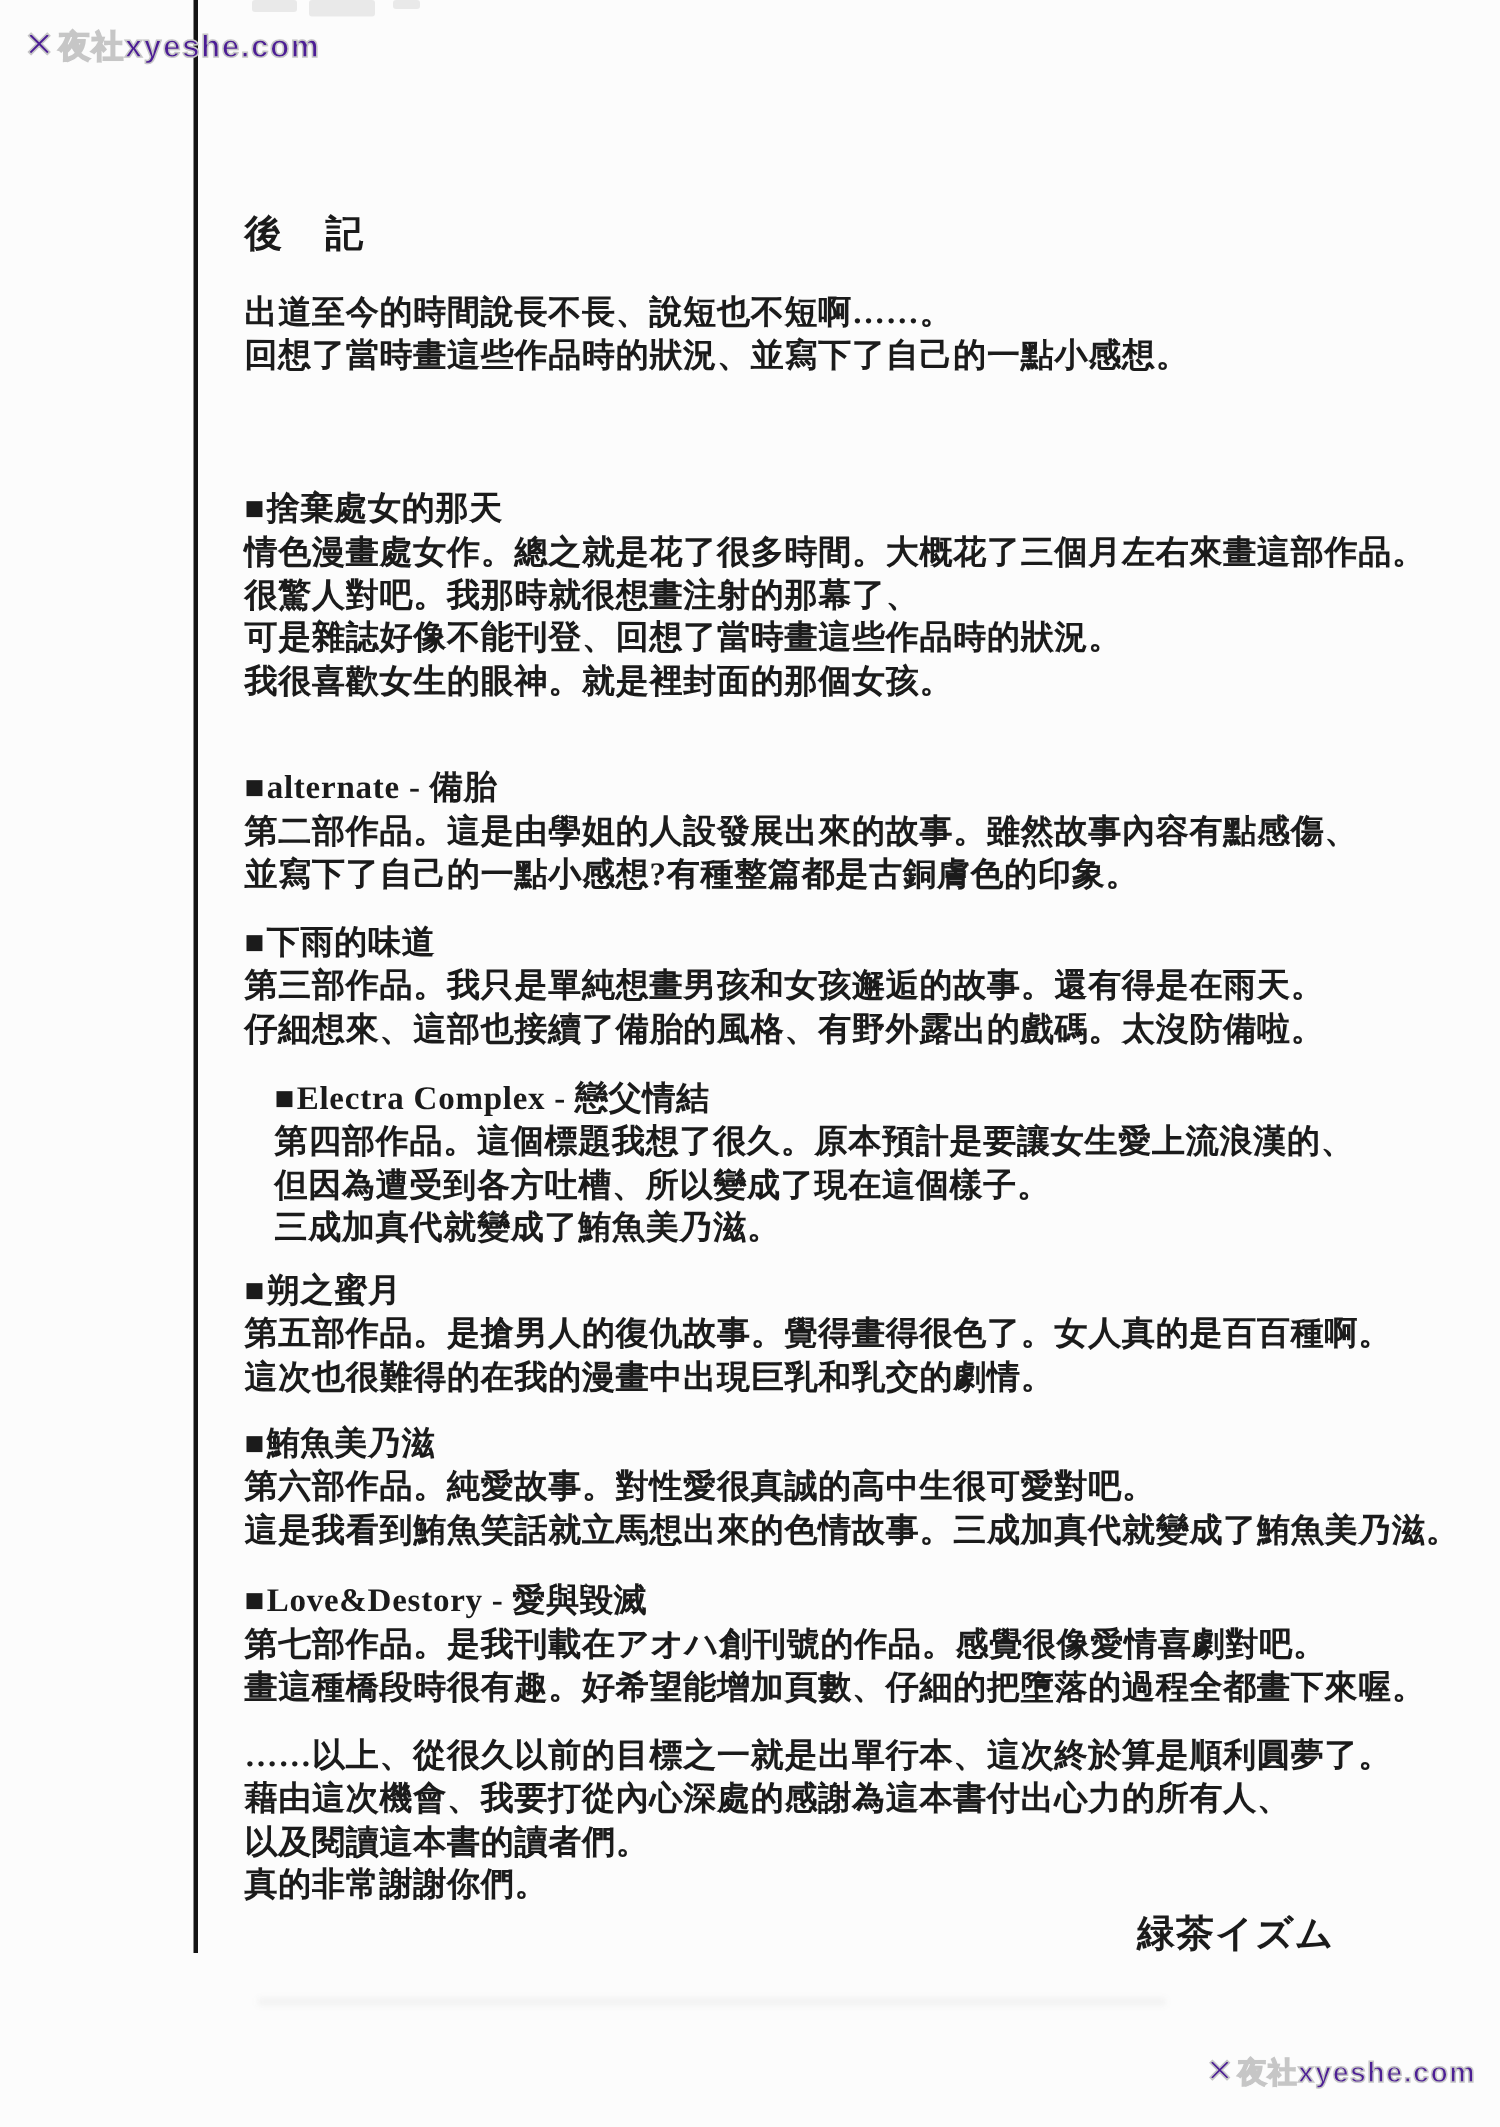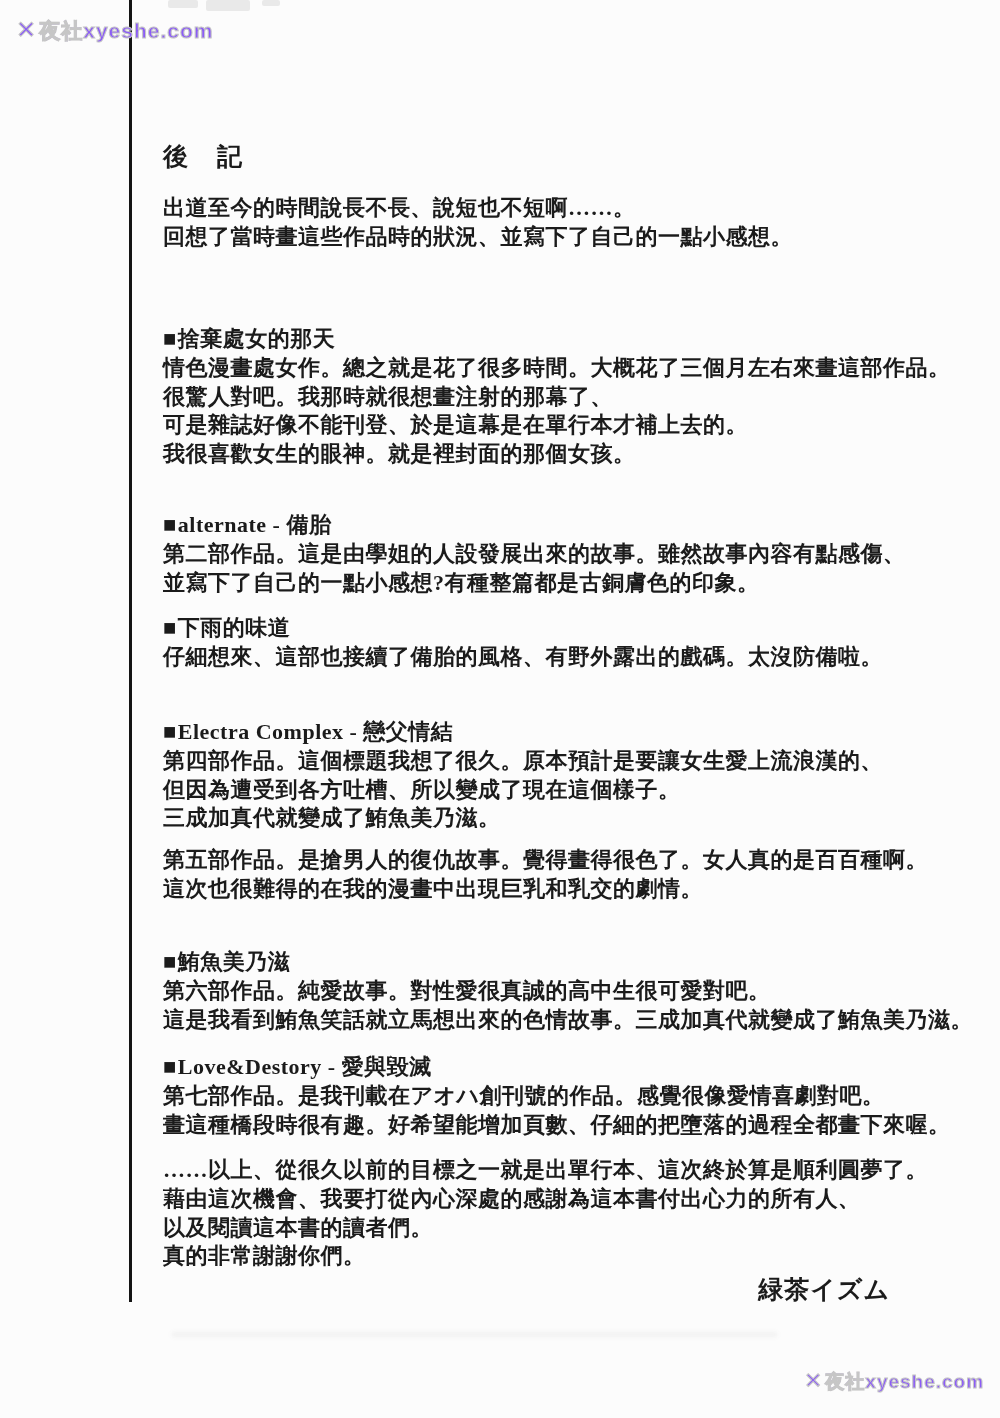--- a/index.html
+++ b/index.html
@@ -21,21 +21,21 @@
     left: 129px;
     top: 0;
     width: 3px;
     height: 1302px;
     background: #141414;
   }
   .watermark {
     position: absolute;
     font-family: "Liberation Sans", "DejaVu Sans", sans-serif;
     font-weight: bold;
-    color: #8b5cf6;
+    color: #4c1d95;
     -webkit-text-stroke: 1px #c6c6c6;
     text-shadow: 0 0 1px #d8d8d8;
     letter-spacing: 1px;
     white-space: nowrap;
     z-index: 1;
     text-align: right;
   }
   .wm-top {
     left: 16px;
     top: 16px;
@@ -77,21 +77,21 @@
   .page-title {
     top: 143px;
     font-size: 25px;
     letter-spacing: 2px;
     margin: 0;
   }
   .intro   { top: 194px; }
   .sec-1   { top: 325px; }
   .sec-2   { top: 511px; }
   .sec-3   { top: 614px; }
-  .sec-4   { top: 718px; }
+  .sec-4   { top: 718px; margin-left: 20px; }
   .sec-5   { top: 846px; }
   .sec-6   { top: 948px; }
   .sec-7   { top: 1053px; }
   .closing { top: 1156px; }
   .sig {
     position: absolute;
     top: 1276px;
     right: 110px;
     left: auto;
     font-size: 25px;
@@ -123,43 +123,45 @@
 
   <div class="block intro">
     <span class="line">出道至今的時間說長不長、說短也不短啊……。</span>
     <span class="line">回想了當時畫這些作品時的狀況、並寫下了自己的一點小感想。</span>
   </div>
 
   <div class="block sec-1">
     <span class="heading"><span class="marker">■</span><span>捨棄處女的那天</span></span>
     <span class="line">情色漫畫處女作。總之就是花了很多時間。大概花了三個月左右來畫這部作品。</span>
     <span class="line">很驚人對吧。我那時就很想畫注射的那幕了、</span>
-    <span class="line">可是雜誌好像不能刊登、於是這幕是在單行本才補上去的。</span>
+    <span class="line">可是雜誌好像不能刊登、回想了當時畫這些作品時的狀況。</span>
     <span class="line">我很喜歡女生的眼神。就是裡封面的那個女孩。</span>
   </div>
 
   <div class="block sec-2">
     <span class="heading"><span class="marker">■</span><span>alternate - 備胎</span></span>
     <span class="line">第二部作品。這是由學姐的人設發展出來的故事。雖然故事內容有點感傷、</span>
     <span class="line">並寫下了自己的一點小感想?有種整篇都是古銅膚色的印象。</span>
   </div>
 
   <div class="block sec-3">
     <span class="heading"><span class="marker">■</span><span>下雨的味道</span></span>
+    <span class="line">第三部作品。我只是單純想畫男孩和女孩邂逅的故事。還有得是在雨天。</span>
     <span class="line">仔細想來、這部也接續了備胎的風格、有野外露出的戲碼。太沒防備啦。</span>
   </div>
 
   <div class="block sec-4">
     <span class="heading"><span class="marker">■</span><span>Electra Complex - 戀父情結</span></span>
     <span class="line">第四部作品。這個標題我想了很久。原本預計是要讓女生愛上流浪漢的、</span>
     <span class="line">但因為遭受到各方吐槽、所以變成了現在這個樣子。</span>
     <span class="line">三成加真代就變成了鮪魚美乃滋。</span>
   </div>
 
   <div class="block sec-5">
+    <span class="heading"><span class="marker">■</span><span>朔之蜜月</span></span>
     <span class="line">第五部作品。是搶男人的復仇故事。覺得畫得很色了。女人真的是百百種啊。</span>
     <span class="line">這次也很難得的在我的漫畫中出現巨乳和乳交的劇情。</span>
   </div>
 
   <div class="block sec-6">
     <span class="heading"><span class="marker">■</span><span>鮪魚美乃滋</span></span>
     <span class="line">第六部作品。純愛故事。對性愛很真誠的高中生很可愛對吧。</span>
     <span class="line">這是我看到鮪魚笑話就立馬想出來的色情故事。三成加真代就變成了鮪魚美乃滋。</span>
   </div>
 

